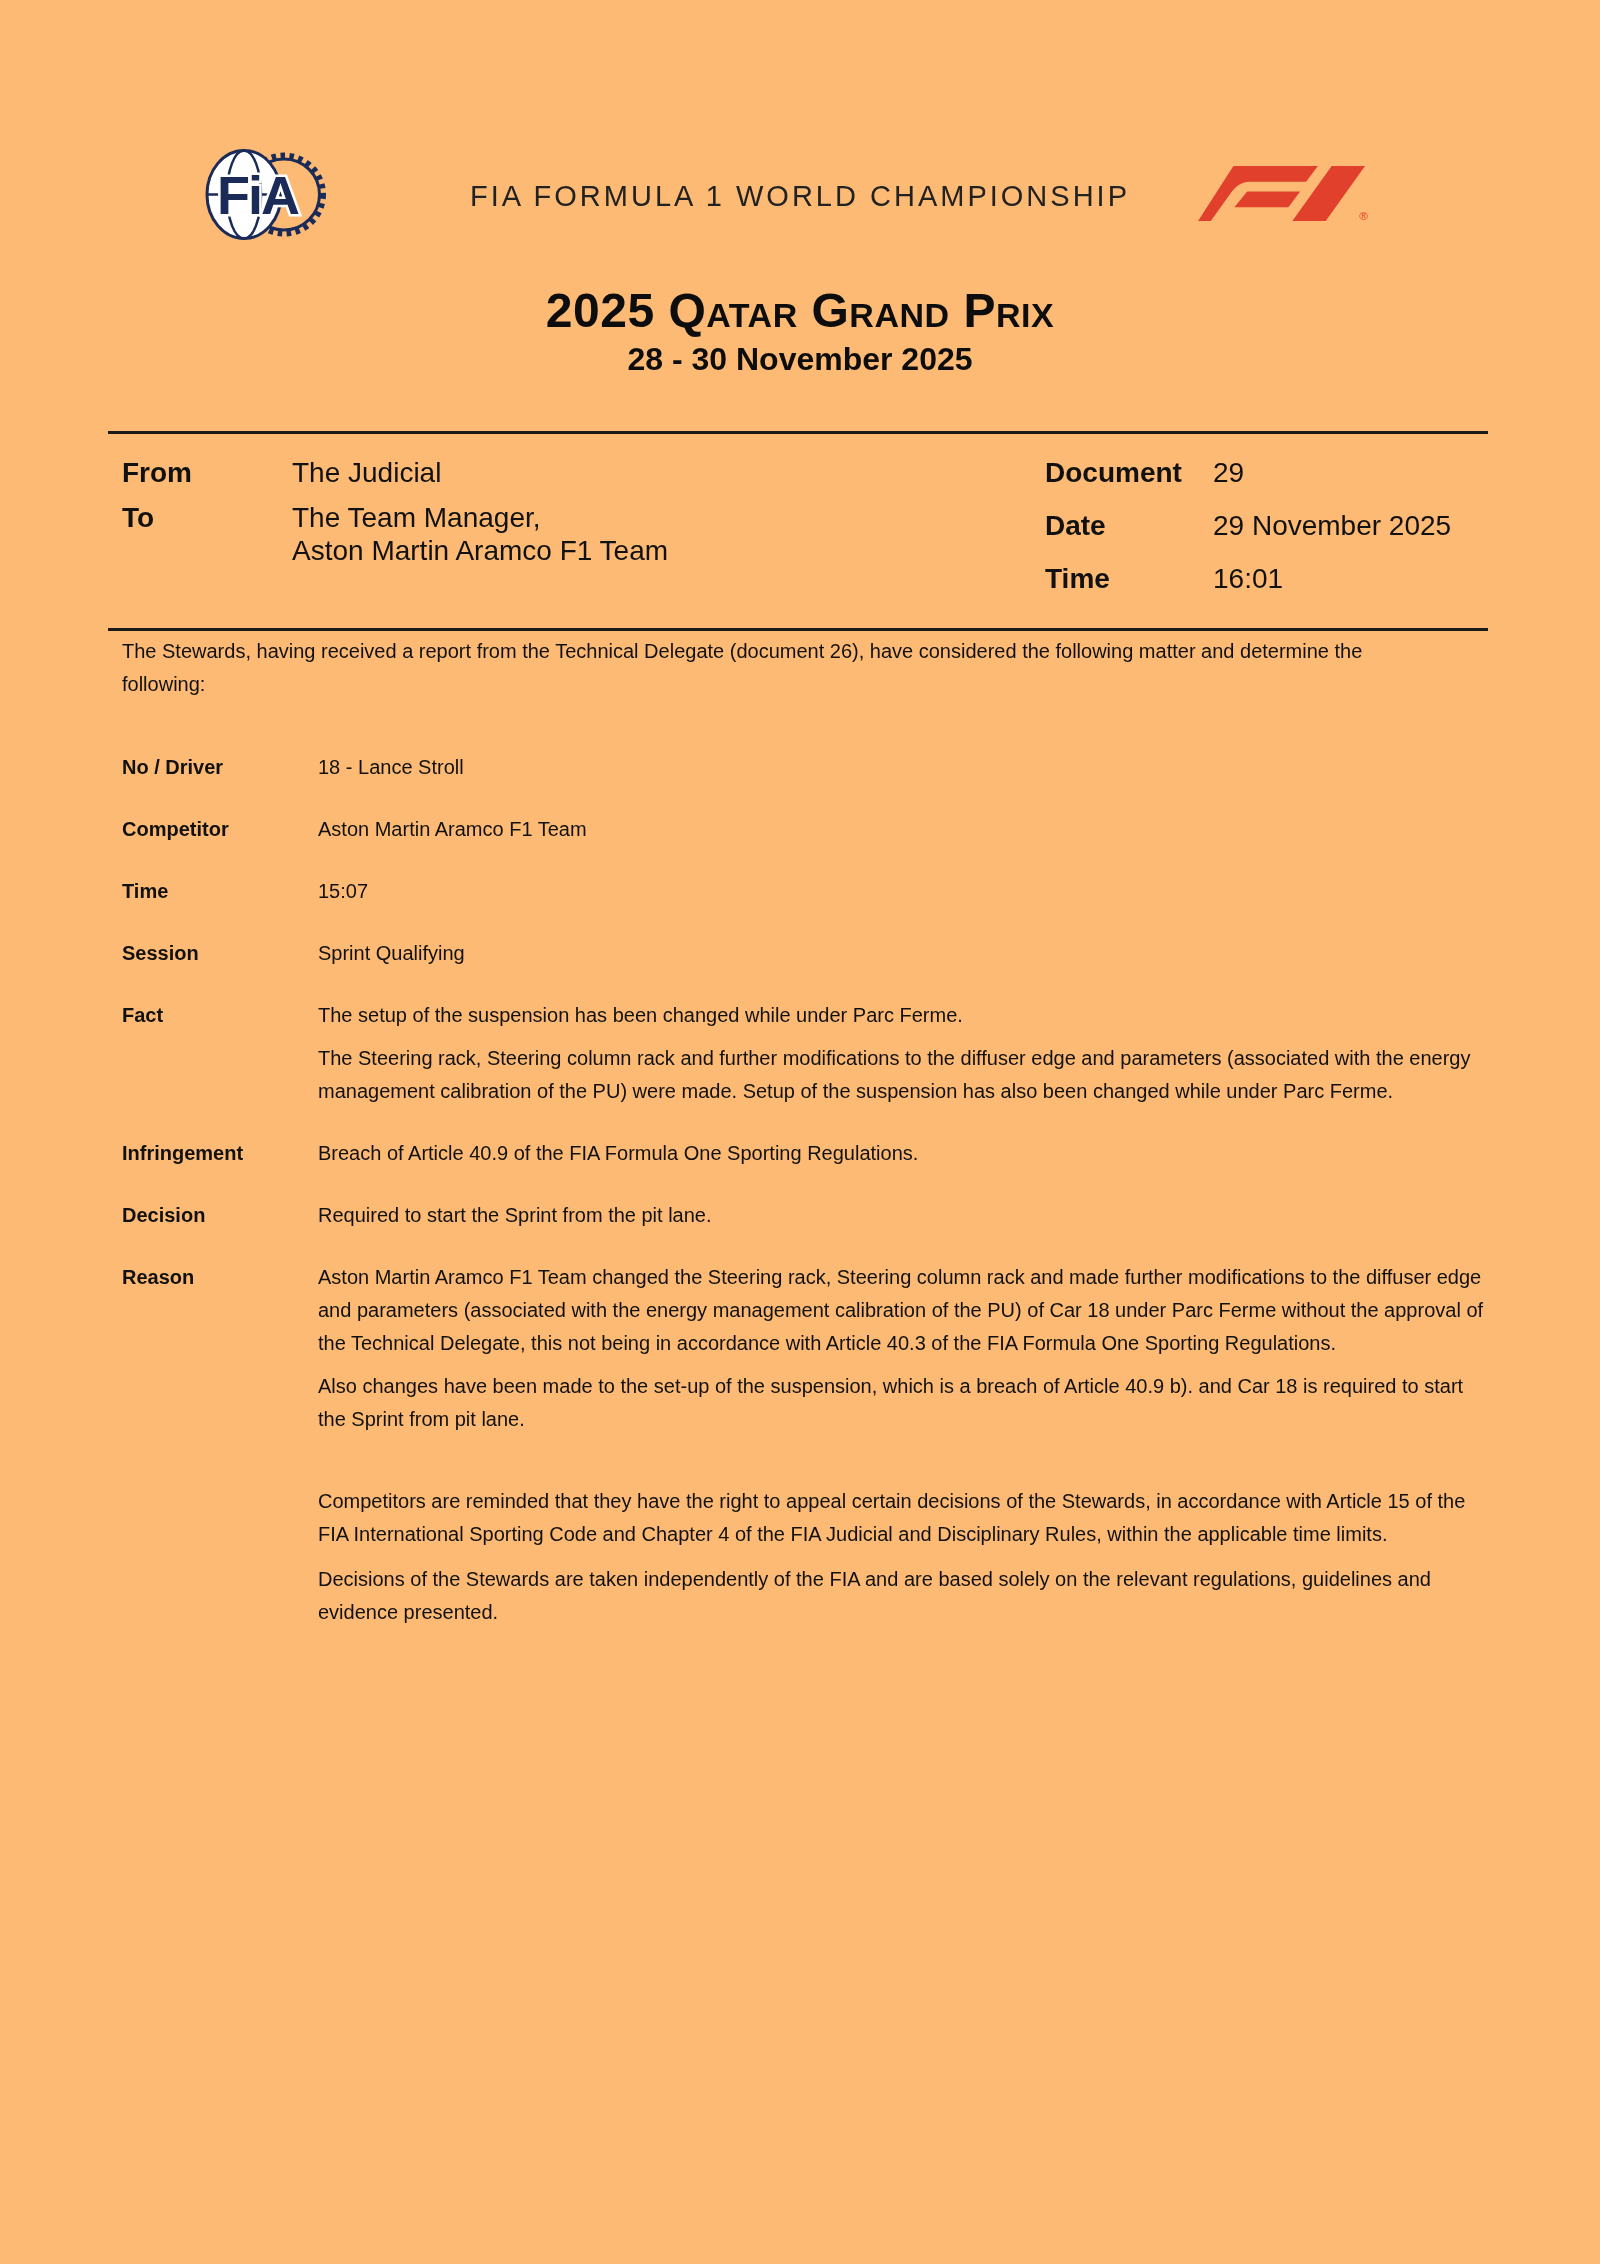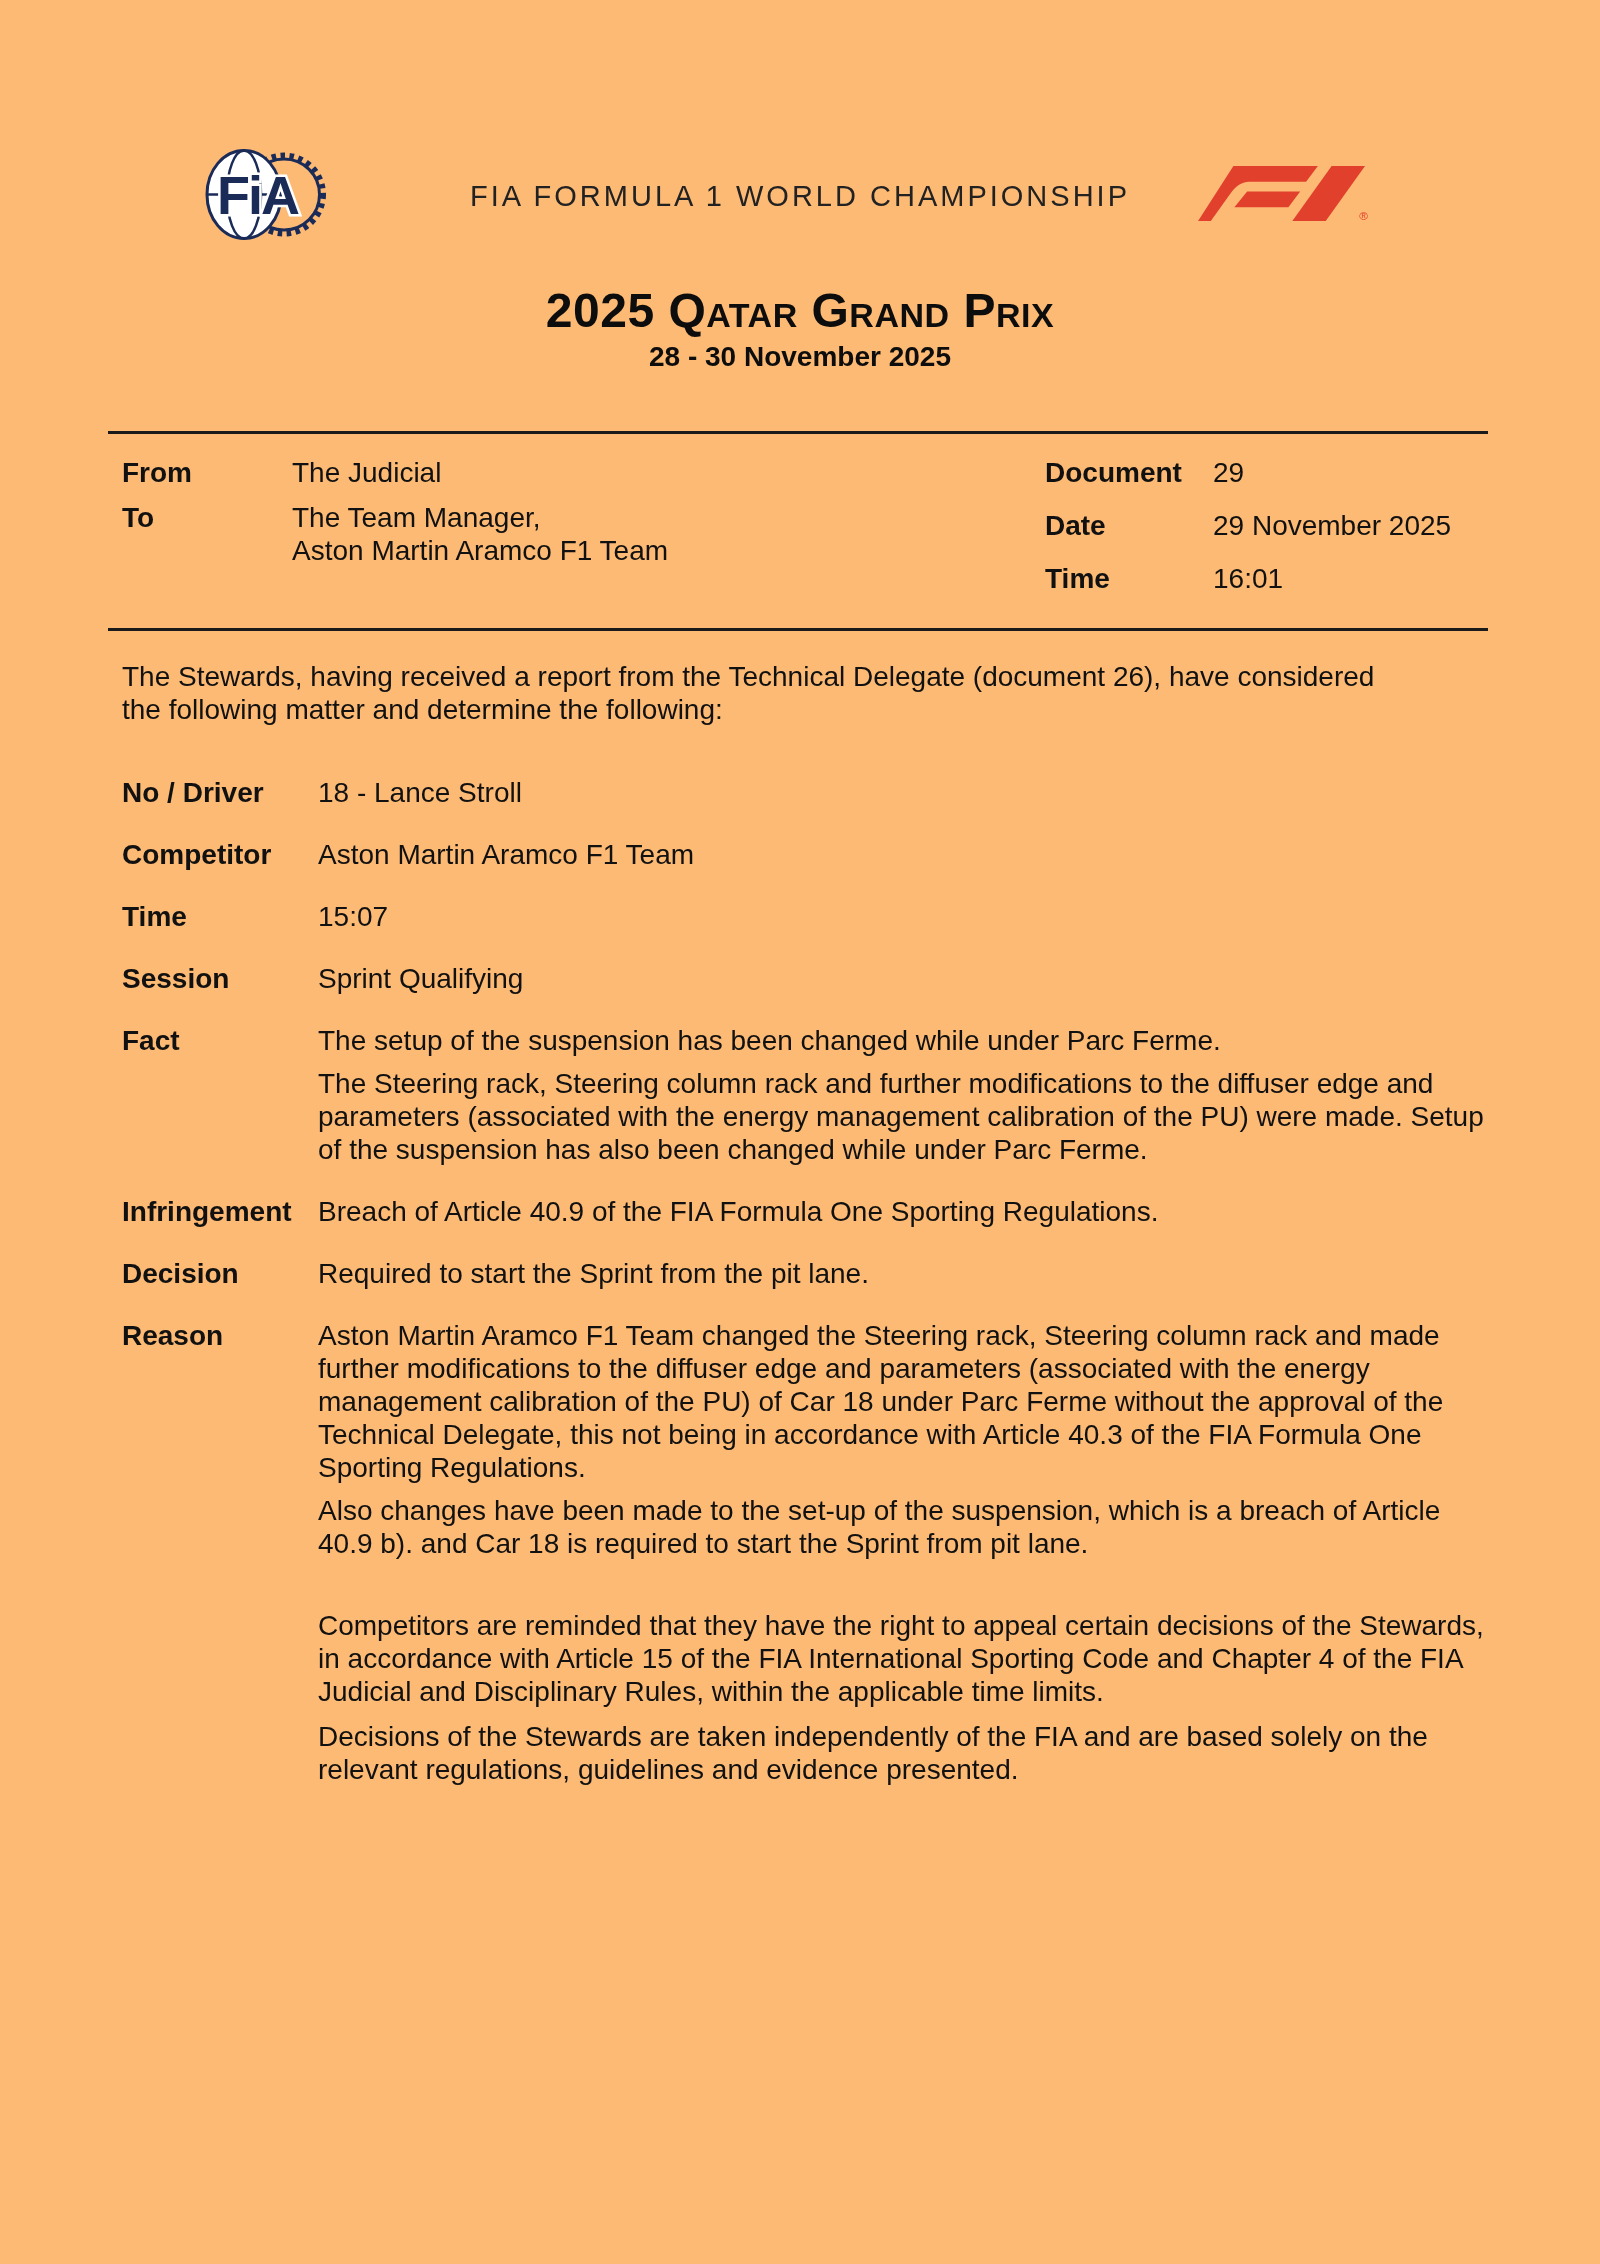--- a/index.html
+++ b/index.html
@@ -28,41 +28,41 @@
     position: absolute; left: 0; right: 0; top: 283px;
     text-align: center;
     font-size: 48px; font-weight: bold;
     font-variant: small-caps;
     letter-spacing: 0.5px;
     color: #0d0d0d;
   }
   .subtitle {
     position: absolute; left: 0; right: 0; top: 341px;
     text-align: center;
-    font-size: 28px; font-weight: bold;
+    font-size: 32px; font-weight: bold;
     color: #0d0d0d;
   }
   
   .hr { position: absolute; left: 108px; width: 1380px; height: 3px; background: #1a1a1a; }
   .hr1 { top: 431px; }
   .hr2 { top: 628px; }
   
   .meta-left {
     position: absolute; left: 122px; top: 456px; width: 700px;
     display: grid; grid-template-columns: 170px auto; row-gap: 12px;
     font-size: 28px; line-height: 33px;
   }
   .meta-right {
     position: absolute; left: 1045px; top: 456px; width: 445px;
     display: grid; grid-template-columns: 168px auto; row-gap: 20px;
     font-size: 28px; line-height: 33px;
   }
   .meta-label { font-weight: bold; }
   
-  .main { position: absolute; left: 122px; top: 660px; width: 1366px; font-size: 28px; line-height: 33px; }
+  .main { position: absolute; left: 122px; top: 635px; width: 1366px; font-size: 20px; line-height: 33px; }
   .intro { width: 1290px; }
   .fields { margin-top: 50px; }
   .field-row { display: grid; grid-template-columns: 196px 1170px; margin-bottom: 29px; }
   .field-label { font-weight: bold; }
   .field-val p { margin: 0 0 10px 0; }
   .field-val p:last-child { margin-bottom: 0; }
   p:empty { display: none; }
   .closing { margin-top: 49px; margin-left: 196px; width: 1170px; }
   .closing p { margin-bottom: 12px; }
 </style>

